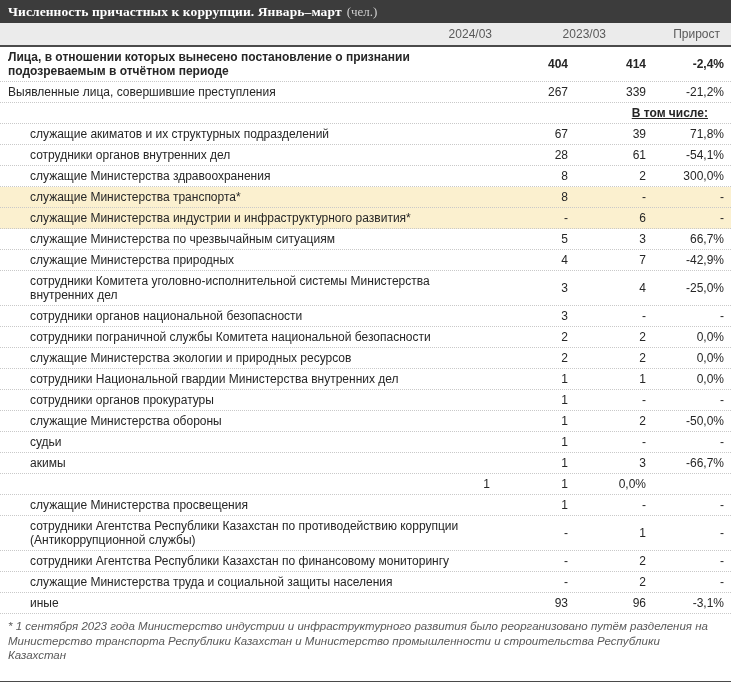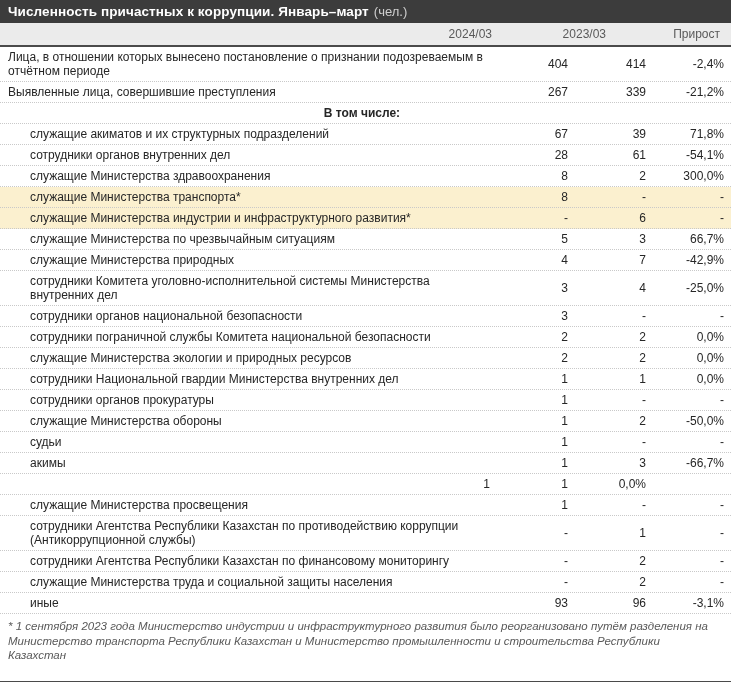--- a/index.html
+++ b/index.html
@@ -13,49 +13,49 @@
   *{margin:0;padding:0;box-sizing:border-box;}
   body{background:#888;font-family:"Liberation Sans",sans-serif;}
   .page{
     width:731px;height:682px;background:var(--page-bg);
     display:flex;flex-direction:column;overflow:hidden;
     color:var(--row-fg);
   }
   
   .titlebar{
     height:23px;flex:0 0 23px;background:var(--title-bg);
-    display:flex;align-items:center;padding:0 8px;gap:5px;
+    display:flex;align-items:center;padding:0 8px;gap:5px;font-family:Liberation Serif, serif;
   }
   .title-main{font-size:13.5px;font-weight:bold;color:var(--title-fg);letter-spacing:.1px;}
   .title-unit{font-size:13px;color:var(--title-unit-fg);}
   
   .thead{
     flex:0 0 24px;background:var(--header-bg);
     display:grid;grid-template-columns:1fr 78px 78px 78px;
     align-items:center;padding-right:7px;
     border-bottom:2px solid var(--solid-border);
     color:var(--header-fg);font-size:12px;gap:36px;
   }
   .thead .num{text-align:right;padding-right:4px;}
   
   .tbody{flex:0 0 auto;}
   .row{
     display:grid;grid-template-columns:1fr 78px 78px 78px;
     align-items:center;padding-right:7px;min-height:21px;
     border-bottom:1px dotted var(--dotted-border);
     font-size:12px;line-height:14px;
   }
-  .row.bold{font-weight:normal;}
+  .row.bold{font-weight:bold;}
   .row.highlight{background:var(--highlight-bg);}
   .cell.label{padding:3px 6px 3px 8px;}
   .cell.label.indent1{padding-left:18px;}
   .cell.label.indent2{padding-left:30px;}
   .cell.num{text-align:right;white-space:nowrap;}
   .row.section .section-label{
-    grid-column:1 / -1;text-align:center;font-weight:bold;padding:3px 4px;
+    grid-column:1 / -1;text-align:right;font-weight:bold;padding:3px 16px;text-decoration:underline;
   }
   
   .footnote{
     flex:1 1 auto;font-style:italic;color:var(--footnote-fg);
     font-size:11.5px;line-height:14.5px;padding:5px 12px 4px 8px;
     border-bottom:1px solid var(--solid-border);
   }
 </style>
 </head>
 <body>

